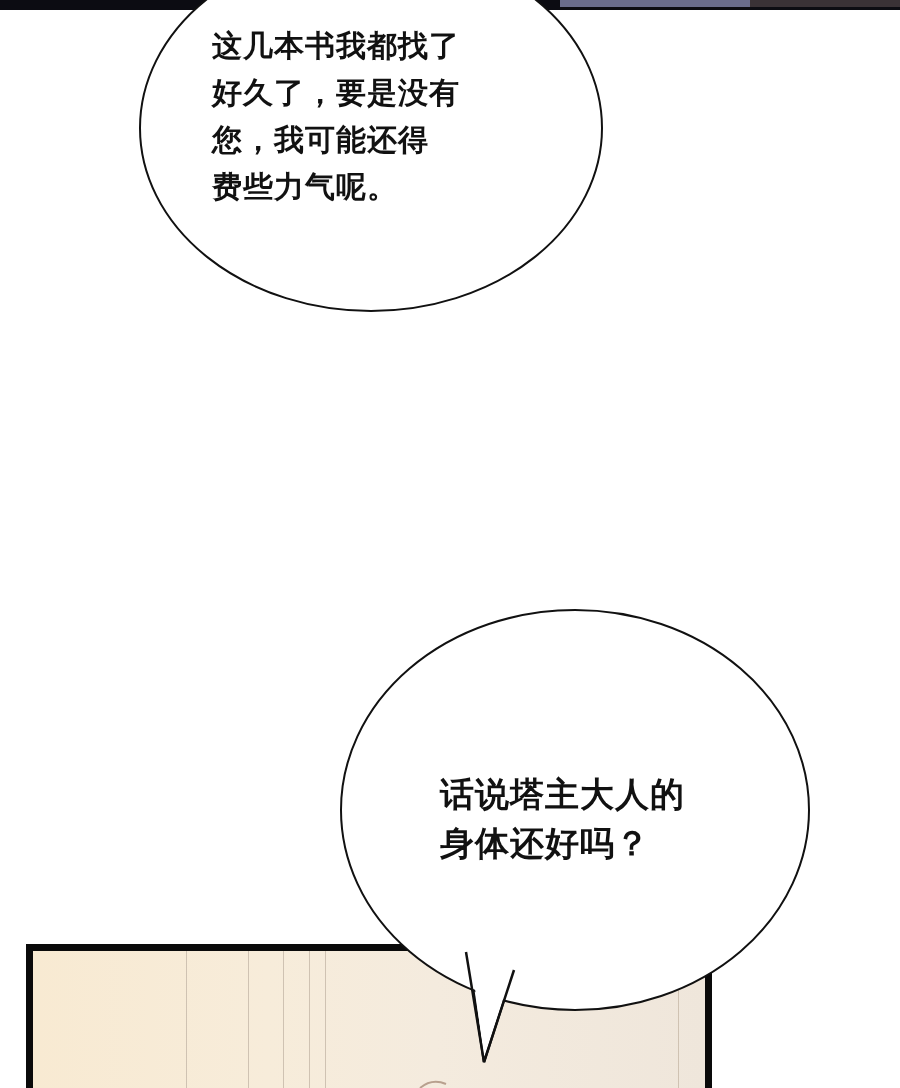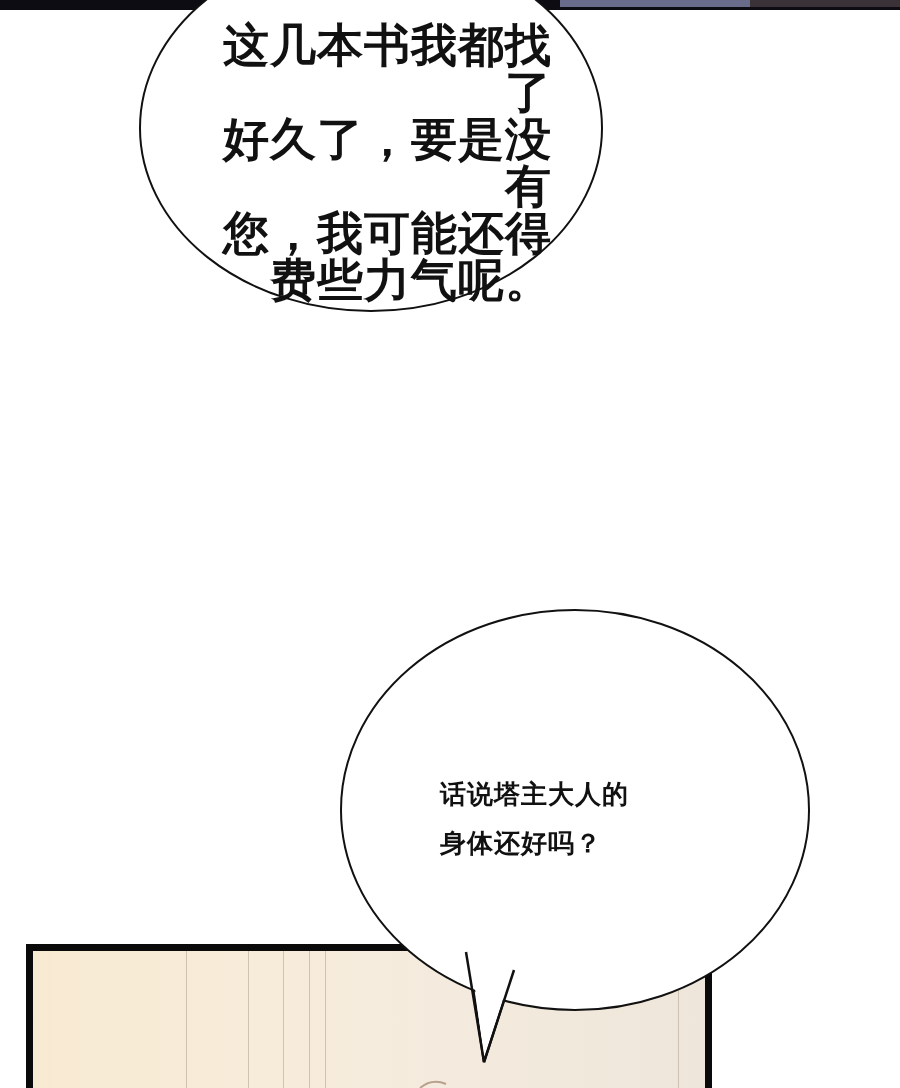--- a/index.html
+++ b/index.html
@@ -32,25 +32,25 @@
       position: absolute; top: 0; bottom: 0; width: 1px; background: #cfc2b2;
     }
     svg.bubbles { position: absolute; left: 0; top: 0; }
     .bubble-text {
       position: absolute; color: #111; font-weight: bold;
       font-family: "DejaVu Sans", sans-serif;
       white-space: pre-line; letter-spacing: 1px;
     }
     .bubble-1-text {
       left: 212px; top: 22px; width: 340px;
-      font-size: 46px; line-height: 47px; text-align: right;
+      font-size: 30px; line-height: 47px;
     }
     .bubble-2-text {
       left: 440px; top: 770px; width: 320px;
-      font-size: 26px; line-height: 49px;
+      font-size: 34px; line-height: 49px;
     }
   </style>
 </head>
 <body>
 
 <div class="top-strip">
   <div class="blue"></div>
   <div class="dark"></div>
 </div>
 

